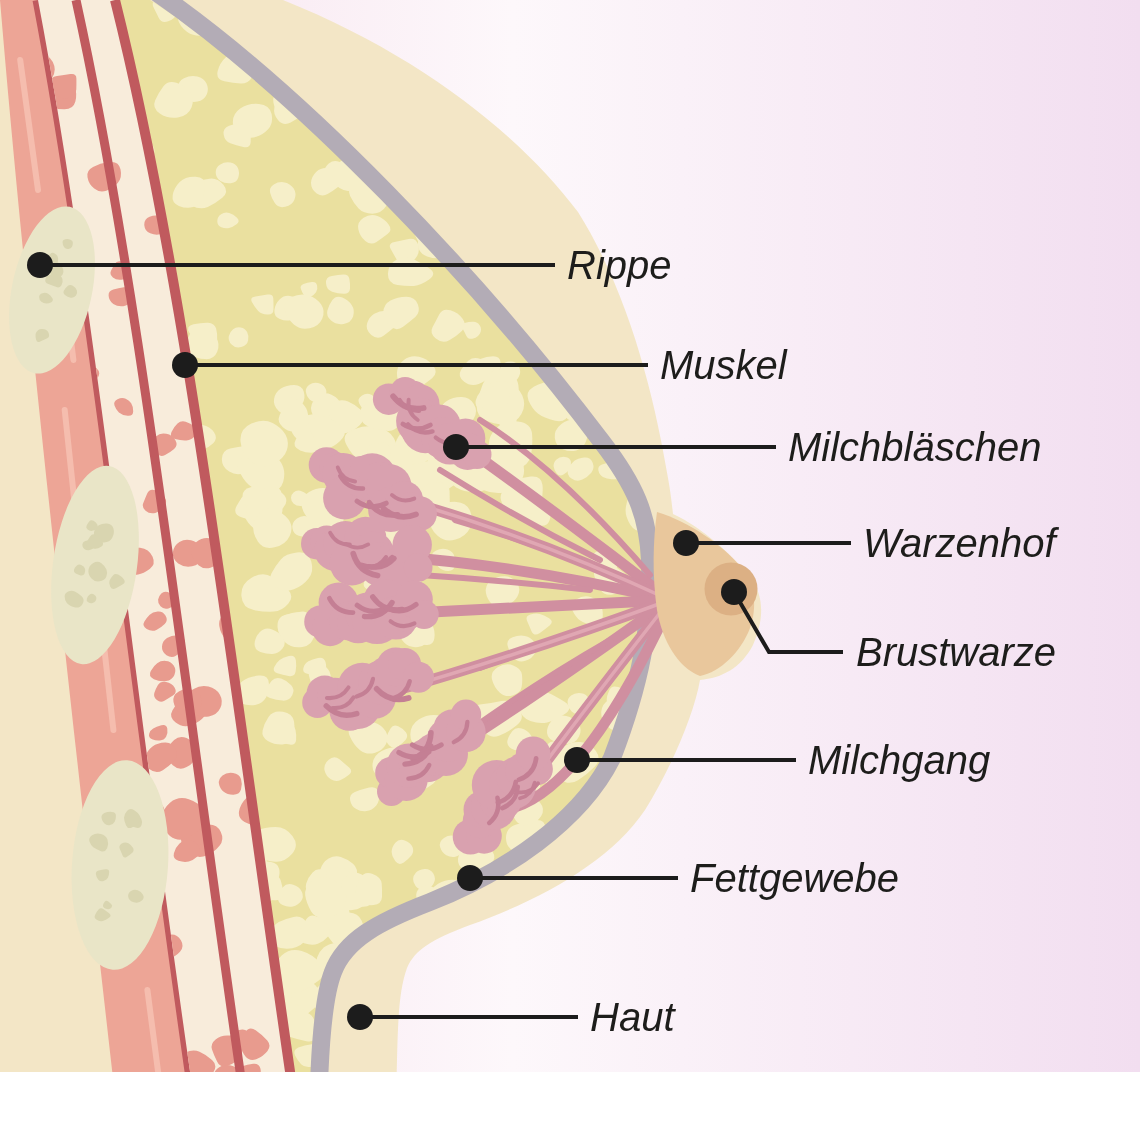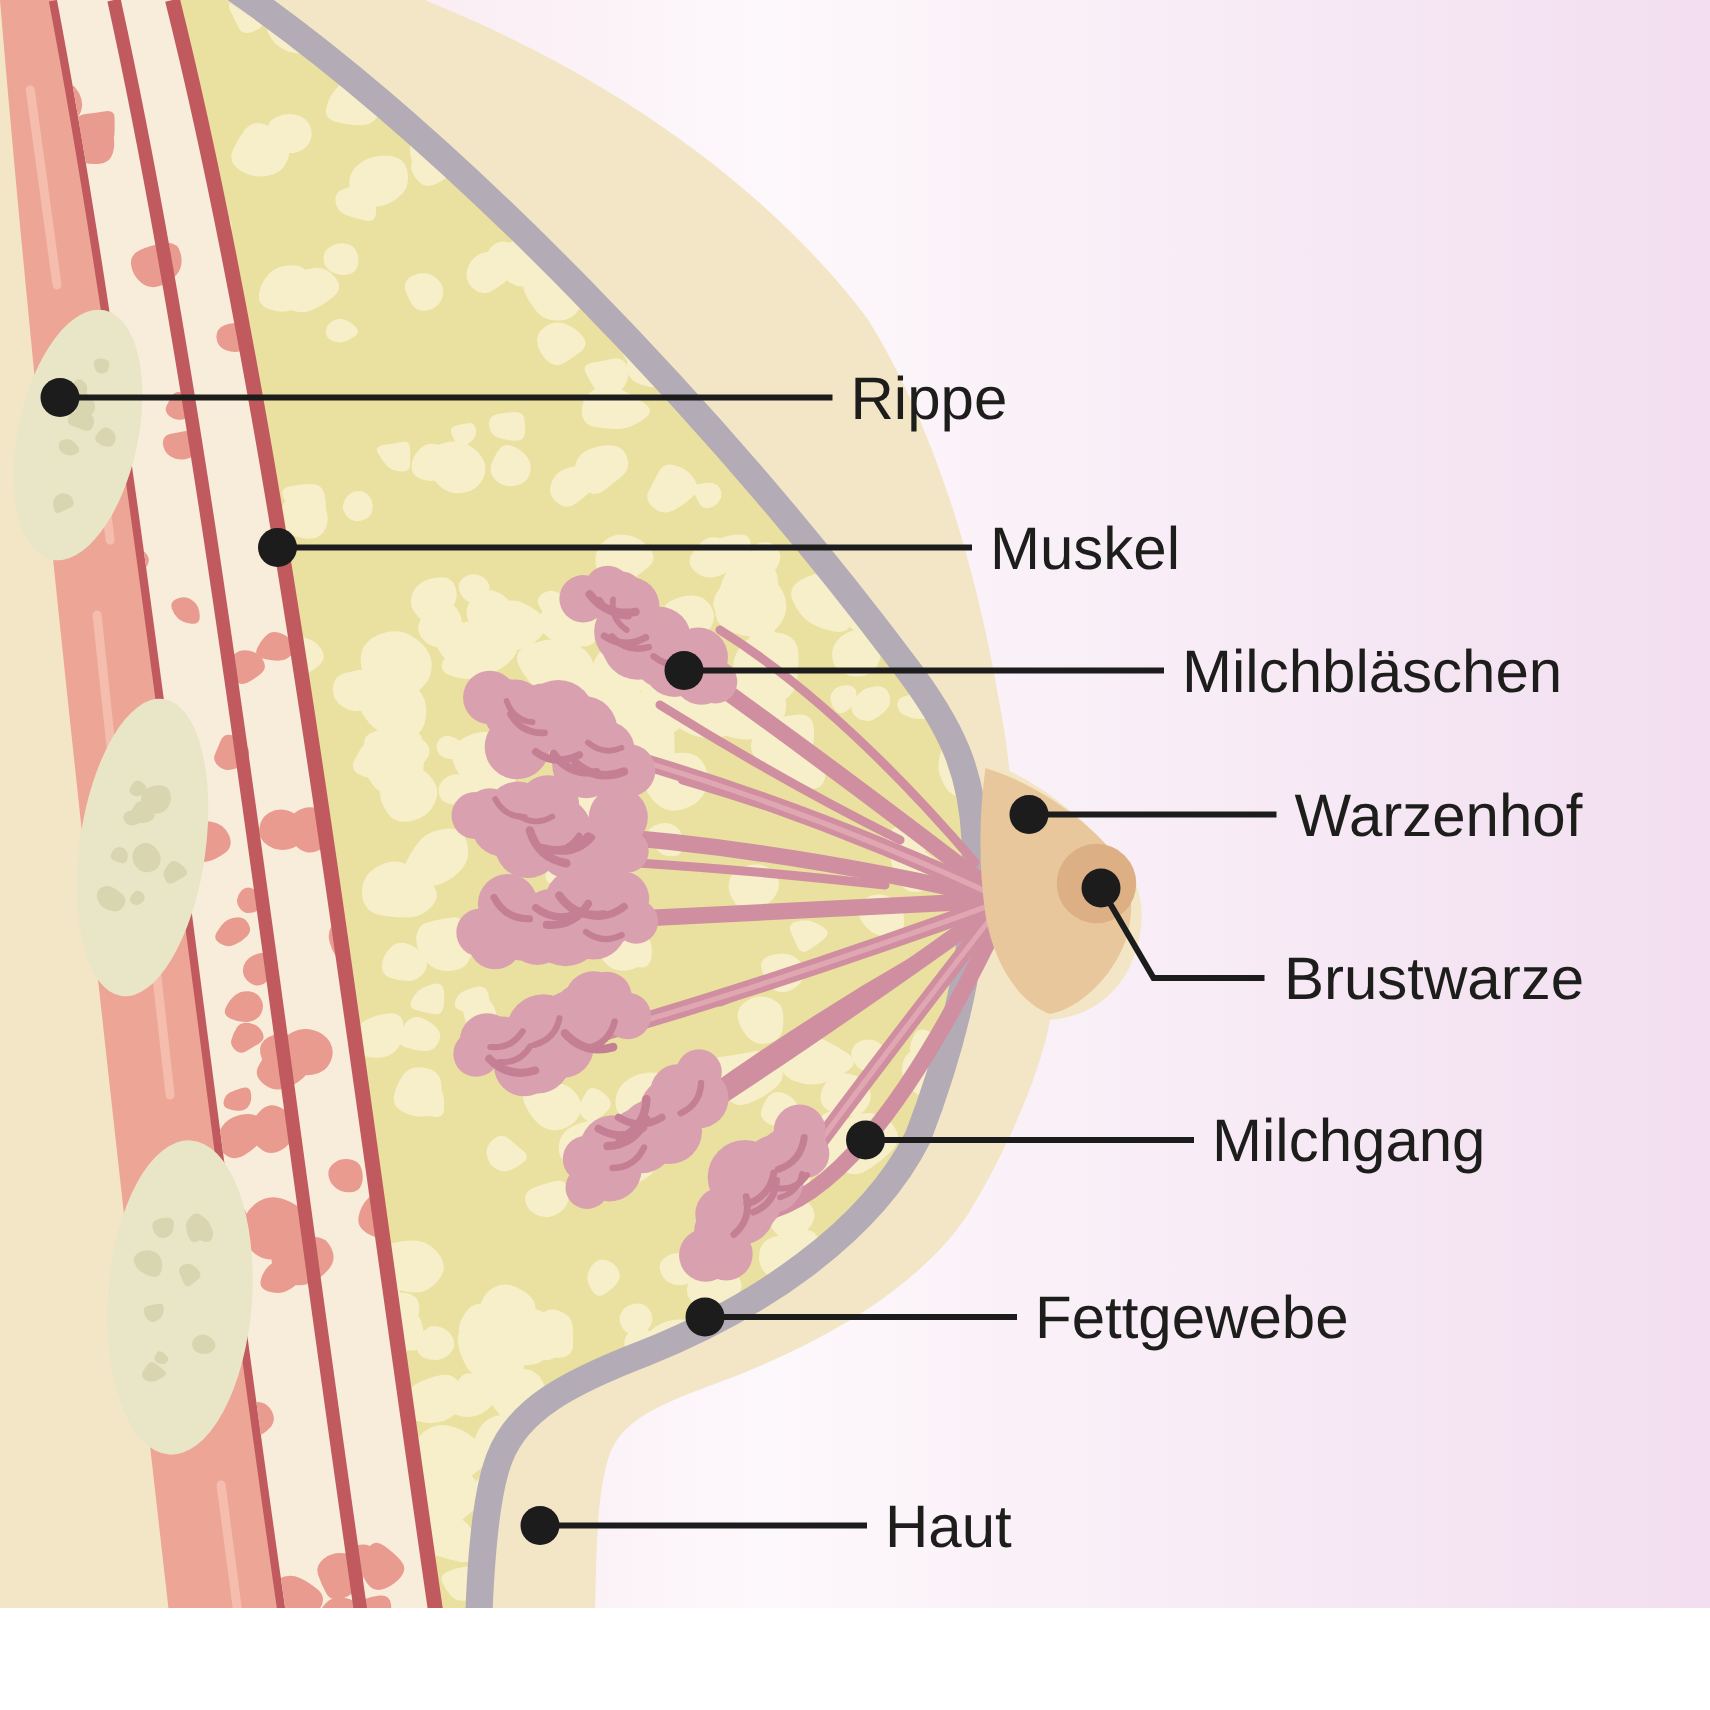--- a/index.html
+++ b/index.html
@@ -1,16 +1,16 @@
 <!DOCTYPE html>
 <html style="--skin: #f3e6c6; --dermis_line: #b3acb6; --fat: #eae09f; --fat_lobule: #f6efc9; --muscle: #eda596; --muscle_streak: #f5bdae; --muscle_dark: #c05a5e; --bone_marrow: #f8ecdb; --bone_chunk: #e89b8e; --rib: #e9e5c7; --rib_speckle: #d9d5b0; --milk_duct: #d08fa0; --milk_duct_light: #e0a7b3; --alveoli: #d9a1af; --alveoli_detail: #c47f94; --areola: #e9c79c; --nipple: #dcb084; --label_text: #1d1d1b; --leader_line: #1c1c1c;"><head>
 <meta charset="utf-8">
 <style>
   html,body{margin:0;padding:0;background:#fff;}
-  #stage{width:1140px;height:1072px;position:relative;overflow:hidden;}
+  #stage{width:1140px;height:1072px;position:relative;overflow:hidden;font-style:italic;}
   svg{display:block;}
   .skin{fill:var(--skin);}
   .fat{fill:var(--fat);}
   .fat-lobule{fill:var(--fat_lobule);}
   .muscle{fill:var(--muscle);}
   .streak{stroke:var(--muscle_streak);stroke-width:6;stroke-linecap:round;fill:none;}
   .darkline{stroke:var(--muscle_dark);fill:none;}
   .marrow{fill:var(--bone_marrow);}
   .chunk{fill:var(--bone_chunk);}
   .rib{fill:var(--rib);}

